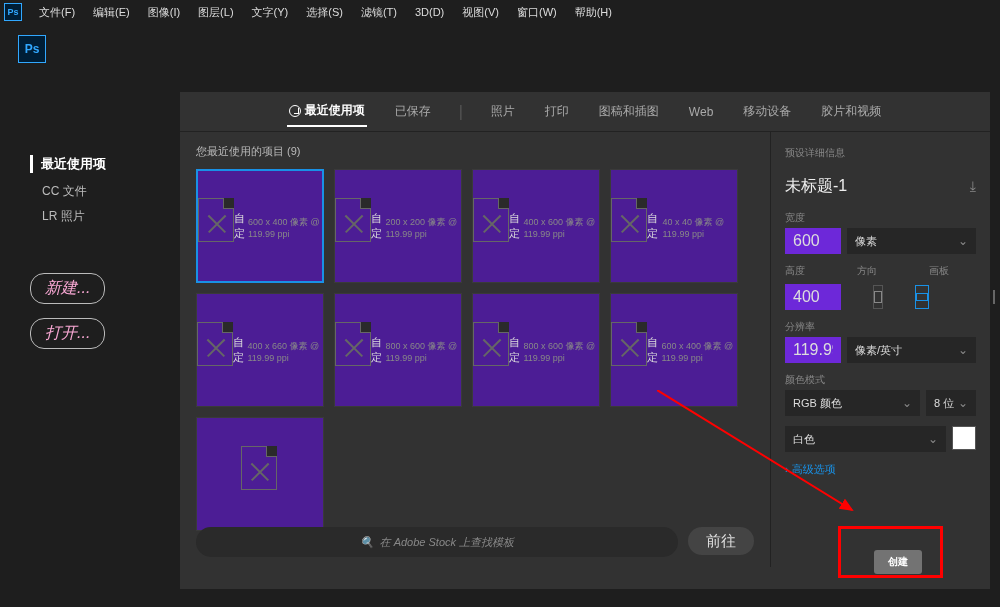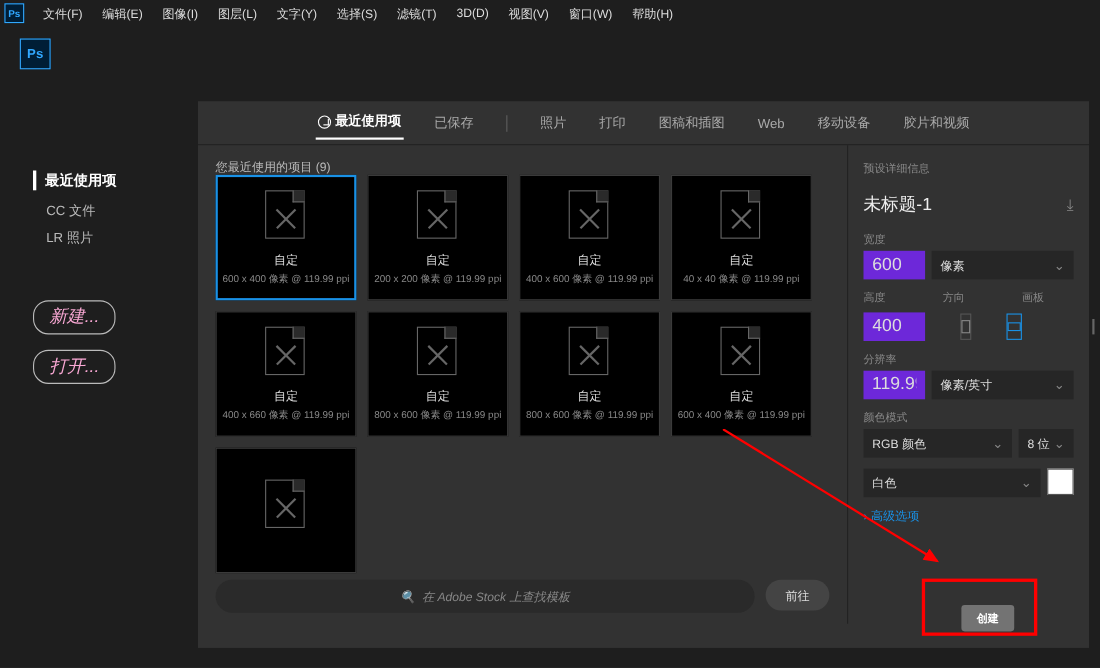--- a/index.html
+++ b/index.html
@@ -27,36 +27,36 @@
 
 .tabs { display: flex; align-items: center; justify-content: center; height: 40px; border-bottom: 1px solid #222; gap: 26px; }
 .tab { color: #aaa; font-size: 12px; padding: 6px 2px; cursor: pointer; }
 .tab.active { color: #fff; border-bottom: 2px solid #fff; font-weight: bold; }
 .tab-icon { width: 12px; height: 12px; border: 1.5px solid #fff; border-radius: 50%; display: inline-block; margin-right: 4px; position: relative; vertical-align: middle; }
 .tab-icon::after { content: ""; position: absolute; width: 4px; height: 5px; border-right: 1.5px solid #fff; border-bottom: 1.5px solid #fff; top: 2px; left: 4px; }
 .tab-sep { color: #555; }
 
 .dialog-body { display: flex; height: calc(100% - 62px); }
 .presets { flex: 1; padding: 12px 16px 8px 16px; overflow: hidden; position: relative; }
-.presets-head { font-size: 11px; color: #bbb; margin-bottom: 0; }
+.presets-head { font-size: 11px; color: #bbb; margin-bottom: 10px; }
 .preset-grid { display: flex; flex-wrap: wrap; gap: 10px; }
-.preset { width: 128px; height: 114px; background: #000000; border: 1px solid #3a3a3a; display: flex; flex-direction: column; align-items: center; justify-content: center; cursor: pointer; }
+.preset { width: 128px; height: 114px; background: #4c1d95; border: 1px solid #3a3a3a; display: flex; flex-direction: row; align-items: center; justify-content: center; cursor: pointer; }
 .preset.selected { border: 2px solid #1991e6; }
 .preset-ico { width: 38px; height: 44px; position: relative; margin-bottom: 12px; }
 .doc-shape { width: 36px; height: 44px; border: 1.5px solid #666; position: relative; }
 .doc-shape::before { content: ""; position: absolute; right: -1px; top: -1px; width: 10px; height: 10px; border-left: 1.5px solid #666; border-bottom: 1.5px solid #666; background: #2a2a2a; }
 .cross1, .cross2 { position: absolute; width: 24px; height: 1.5px; background: #666; top: 24px; left: 6px; }
 .cross1 { transform: rotate(45deg); }
 .cross2 { transform: rotate(-45deg); }
 .preset-name { font-size: 11px; color: #ddd; }
 .preset-sub { font-size: 9px; color: #888; margin-top: 3px; }
 
 .search-row { position: absolute; bottom: 10px; left: 16px; right: 16px; display: flex; gap: 10px; }
 .search-box { flex: 1; background: #2a2a2a; border-radius: 18px; height: 30px; display: flex; align-items: center; justify-content: center; color: #888; font-size: 11px; font-style: italic; gap: 6px; }
-.go-btn { background: #444; border-radius: 14px; height: 28px; padding: 0 18px; color: #ddd; font-size: 11px; display: flex; align-items: center; cursor: pointer; }
+.go-btn { background: #444; border-radius: 14px; height: 28px; padding: 0 18px; color: #ddd; font-size: 15px; display: flex; align-items: center; cursor: pointer; }
 
 
 .rpanel { width: 220px; border-left: 1px solid #222; padding: 14px 14px 0 14px; font-size: 11px; color: #aaa; position: relative; }
 .rp-title { font-size: 10px; color: #888; margin-bottom: 16px; }
 .rp-name { font-size: 16px; color: #eee; margin-bottom: 14px; display: flex; justify-content: space-between; align-items: center; }
 .dl-icon { font-size: 14px; color: #888; }
 .field-lbl { font-size: 10px; color: #888; margin-bottom: 3px; }
 .field-row { display: flex; gap: 6px; margin-bottom: 10px; }
 .inp { background: #6d28d9; border: none; color: #ddd; font-size: 16px; height: 26px; padding: 0 8px; }
 .sel { background: #262626; color: #ddd; font-size: 11px; height: 26px; display: flex; align-items: center; justify-content: space-between; padding: 0 8px; cursor: pointer; }

